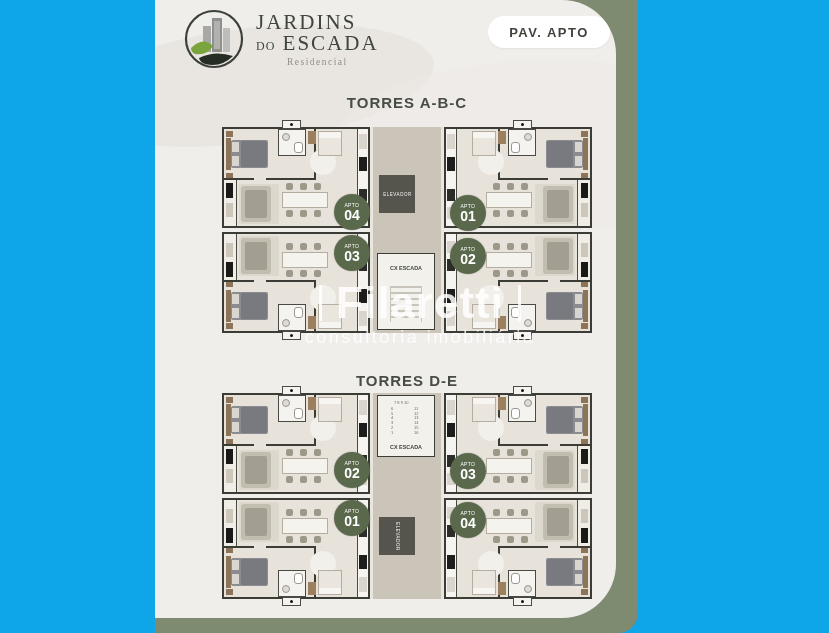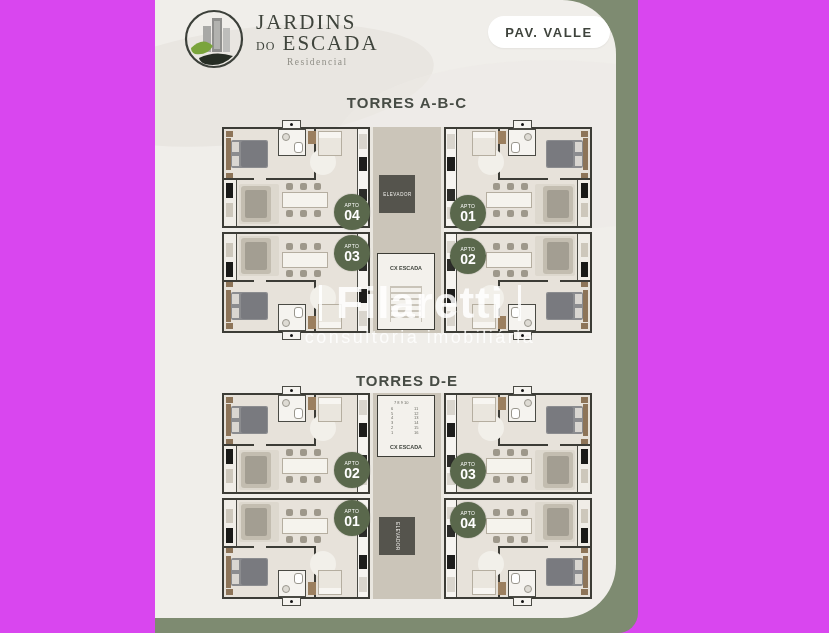--- a/index.html
+++ b/index.html
@@ -1,18 +1,18 @@
 <!DOCTYPE html>
 <html><head>
 <meta charset="utf-8">
 <style>
   * { margin:0; padding:0; box-sizing:border-box; }
   html,body { background:#ffffff; }
   body { font-family:"Liberation Sans", sans-serif; }
-  .stage { position:relative; width:829px; height:633px; background:#d946ef; overflow:hidden; }
+  .stage { position:relative; width:829px; height:633px; background:#0ea5e9; overflow:hidden; }
 
   
   .green-band { position:absolute; left:155px; top:0; width:483px; height:633px;
     background:#7e8b71; border-radius:0 0 20px 0; }
 
   
   .card { position:absolute; left:155px; top:0; width:461px; height:618px;
     background:#f0eeea; border-radius:0 54px 54px 0; overflow:hidden; }
 
   .wave1 { position:absolute; left:-90px; top:28px; width:370px; height:115px;
@@ -144,21 +144,21 @@
         <path d="M10 42 Q22 30 32 40 Q26 50 14 48 Q10 46 10 42Z" fill="#7aa43c"></path>
         <path d="M18 52 Q34 44 52 50 Q40 62 24 58 Q19 56 18 52Z" fill="#262d24"></path>
       </svg>
       <div class="logo-text">
         <div class="lt1">JARDINS</div>
         <div class="lt2"><span class="small">DO</span> <span>ESCADA</span></div>
         <div class="lt3">Residencial</div>
       </div>
     </div>
 
-    <div class="pill">PAV. VALLE</div>
+    <div class="pill">PAV. APTO</div>
 
     <div class="plan-title pt1">TORRES A-B-C</div>
 
     <div class="plan p1">
       <div class="apt q-tl">
   <div class="f-balcony"></div>
           <div class="f-tv"></div>
           <div class="f-balc-cab"></div>
   <div class="f-bed-head"></div>
           <div class="f-bed"></div>

